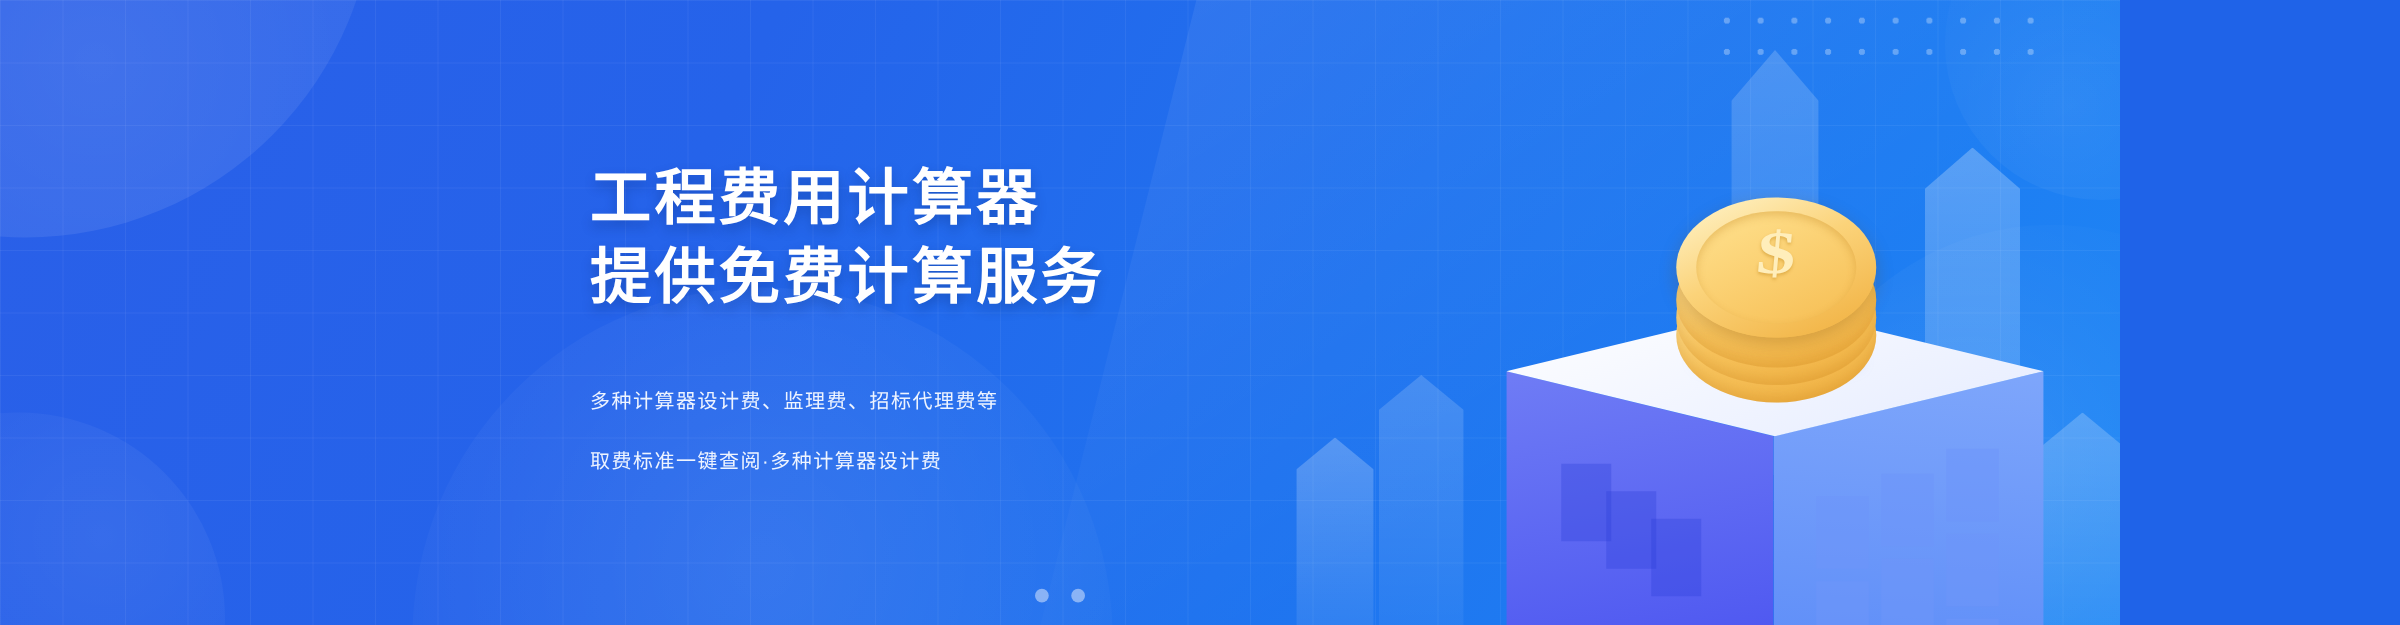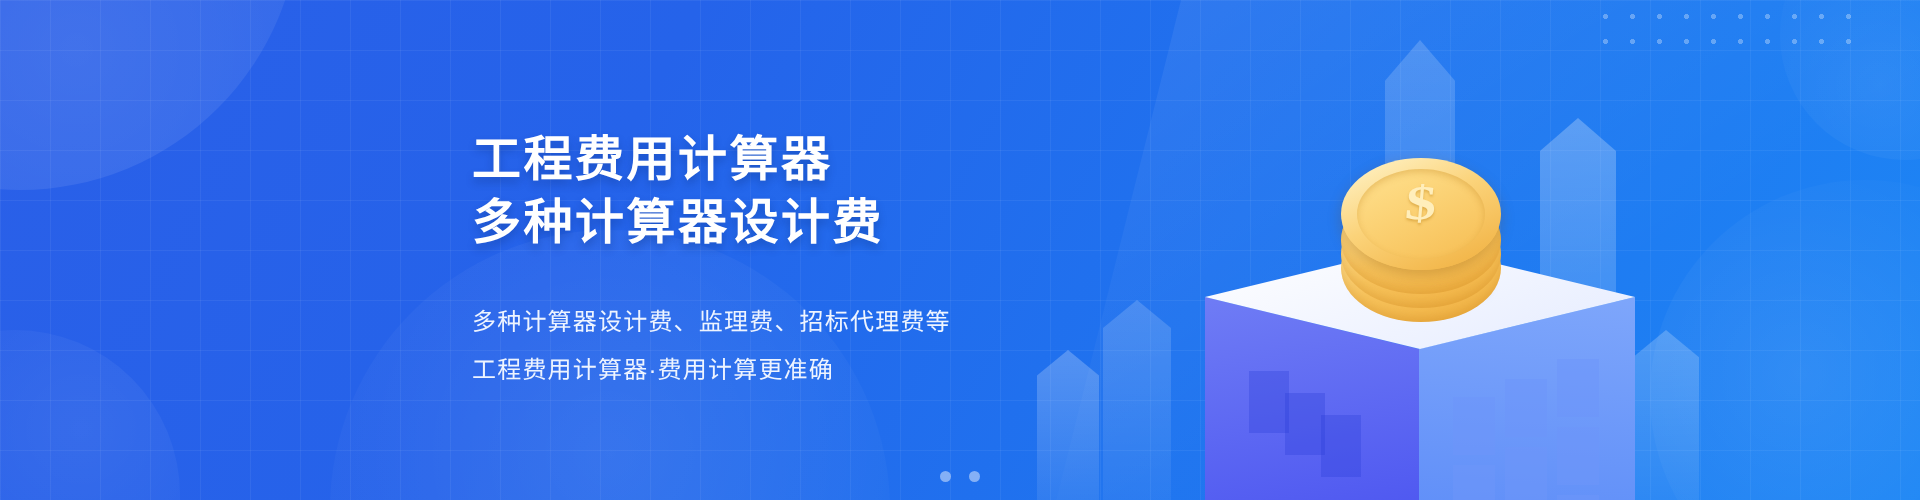--- a/index.html
+++ b/index.html
@@ -4,21 +4,21 @@
 <title>工程费用计算器</title>
 <style>
   html,body{margin:0;padding:0;}
   body{
     width:1920px;height:500px;overflow:hidden;
     font-family:"Liberation Sans","DejaVu Sans",sans-serif;
     background:#1f63e8;
   }
 
   .banner{
-    position:relative;width:1920px;height:500px;overflow:hidden;
+    position:relative;width:1696px;height:500px;overflow:hidden;
     background:linear-gradient(118deg,#2a5fe8 0%,#2563ea 32%,#1f73ef 62%,#1d86f5 100%);
     text-decoration:underline;
   }
 
   
   .grid-overlay{
     position:absolute;inset:0;
     background-image:
       linear-gradient(to right,rgba(255,255,255,.055) 1px,transparent 1px),
       linear-gradient(to bottom,rgba(255,255,255,.055) 1px,transparent 1px);
@@ -69,21 +69,21 @@
   }
   .headline{
     font-size:49px;line-height:63px;font-weight:900;color:#ffffff;
     letter-spacing:2.5px;
     text-shadow:0 5px 9px rgba(10,40,110,.30);
     white-space:nowrap;
   }
   .headline .ln{display:block;}
   .subcopy{
     margin-top:44px;
-    font-size:24px;line-height:48px;color:#eef4ff;
+    font-size:16px;line-height:48px;color:#eef4ff;
     letter-spacing:1.2px;font-weight:400;white-space:nowrap;
   }
   .subcopy .ln{display:block;}
 
   
   .art{position:absolute;left:1085px;top:0;width:835px;height:500px;}
 
   .bar{position:absolute;}
   .bar-a{left:300px;top:40px;width:70px;height:340px;
     background:linear-gradient(180deg,rgba(255,255,255,.18),rgba(255,255,255,.06));
@@ -189,25 +189,25 @@
   <div class="deco-circle c-midleft"></div>
   <div class="deco-circle c-botleft"></div>
   <div class="deco-circle c-right"></div>
   <div class="deco-circle c-farright"></div>
 
   <div class="dot-matrix"></div>
 
   <div class="copy">
     <div class="headline">
       <span class="ln">工程费用计算器</span>
-      <span class="ln">多种计算器设计费</span>
+      <span class="ln">提供免费计算服务</span>
     </div>
     <div class="subcopy">
       <span class="ln">多种计算器设计费、监理费、招标代理费等</span>
-      <span class="ln">工程费用计算器·费用计算更准确</span>
+      <span class="ln">取费标准一键查阅·多种计算器设计费</span>
     </div>
   </div>
 
   <div class="art">
 
     <div class="bar bar-d"></div>
     <div class="bar bar-e"></div>
     <div class="bar bar-a"></div>
     <div class="bar bar-b"></div>
     <div class="bar bar-c"></div>

